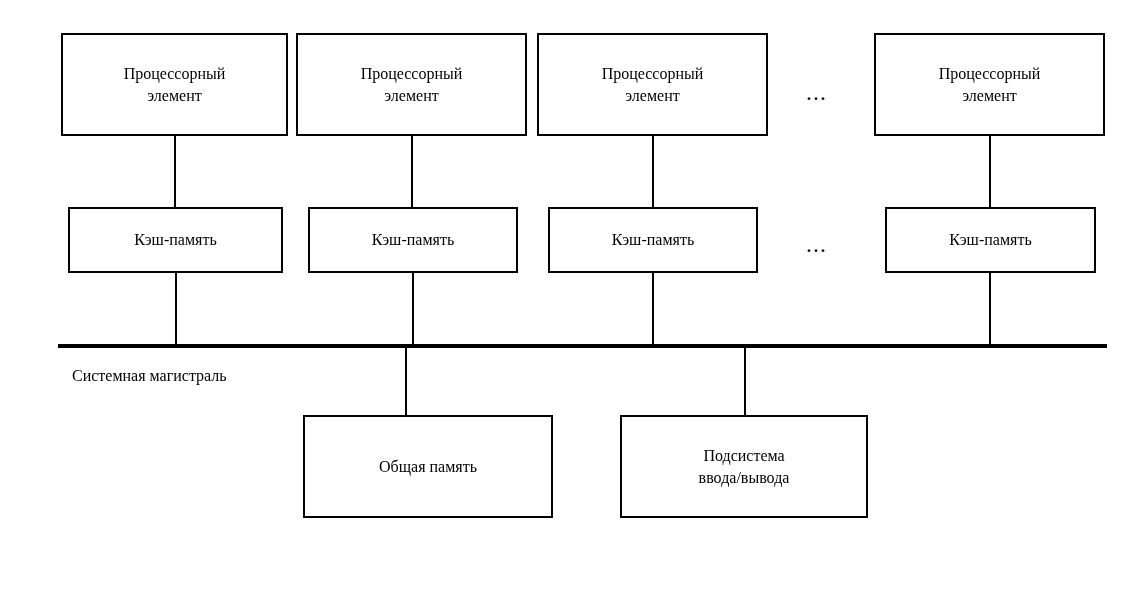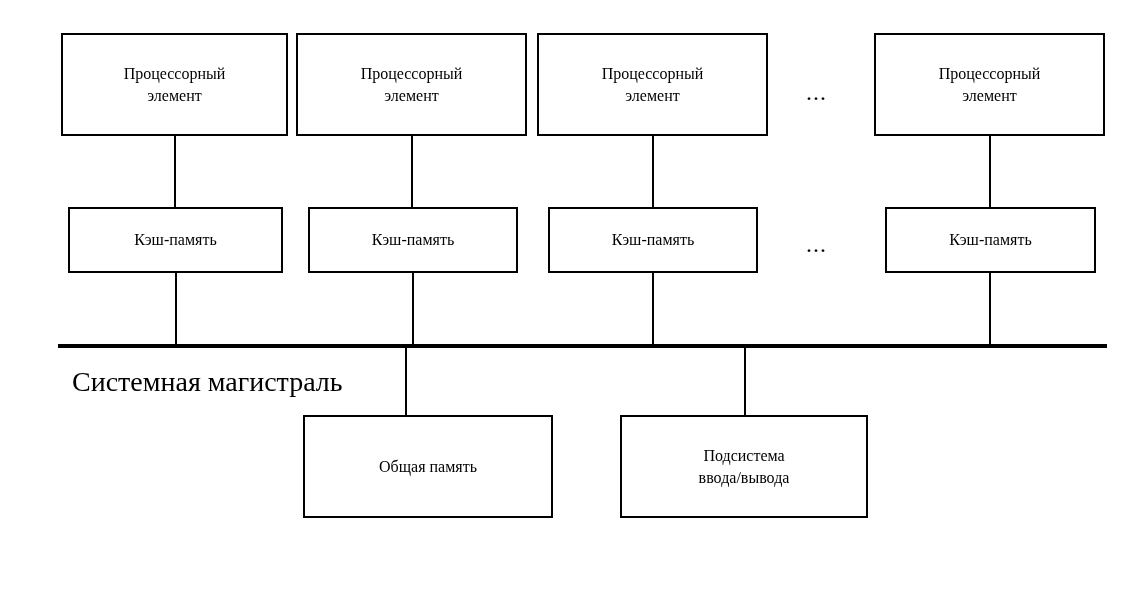--- a/index.html
+++ b/index.html
@@ -51,21 +51,21 @@
     position: absolute;
     font-size: 24px;
     letter-spacing: 1px;
     line-height: 1;
     color: #000000;
     z-index: 3;
     white-space: nowrap;
   }
   .bus-label {
     position: absolute;
-    font-size: 28px;
+    font-size: 16px;
     line-height: 1;
     color: #000000;
     z-index: 3;
     white-space: nowrap;
   }
 </style>
 </head>
 <body>
 
 <div id="canvas">

